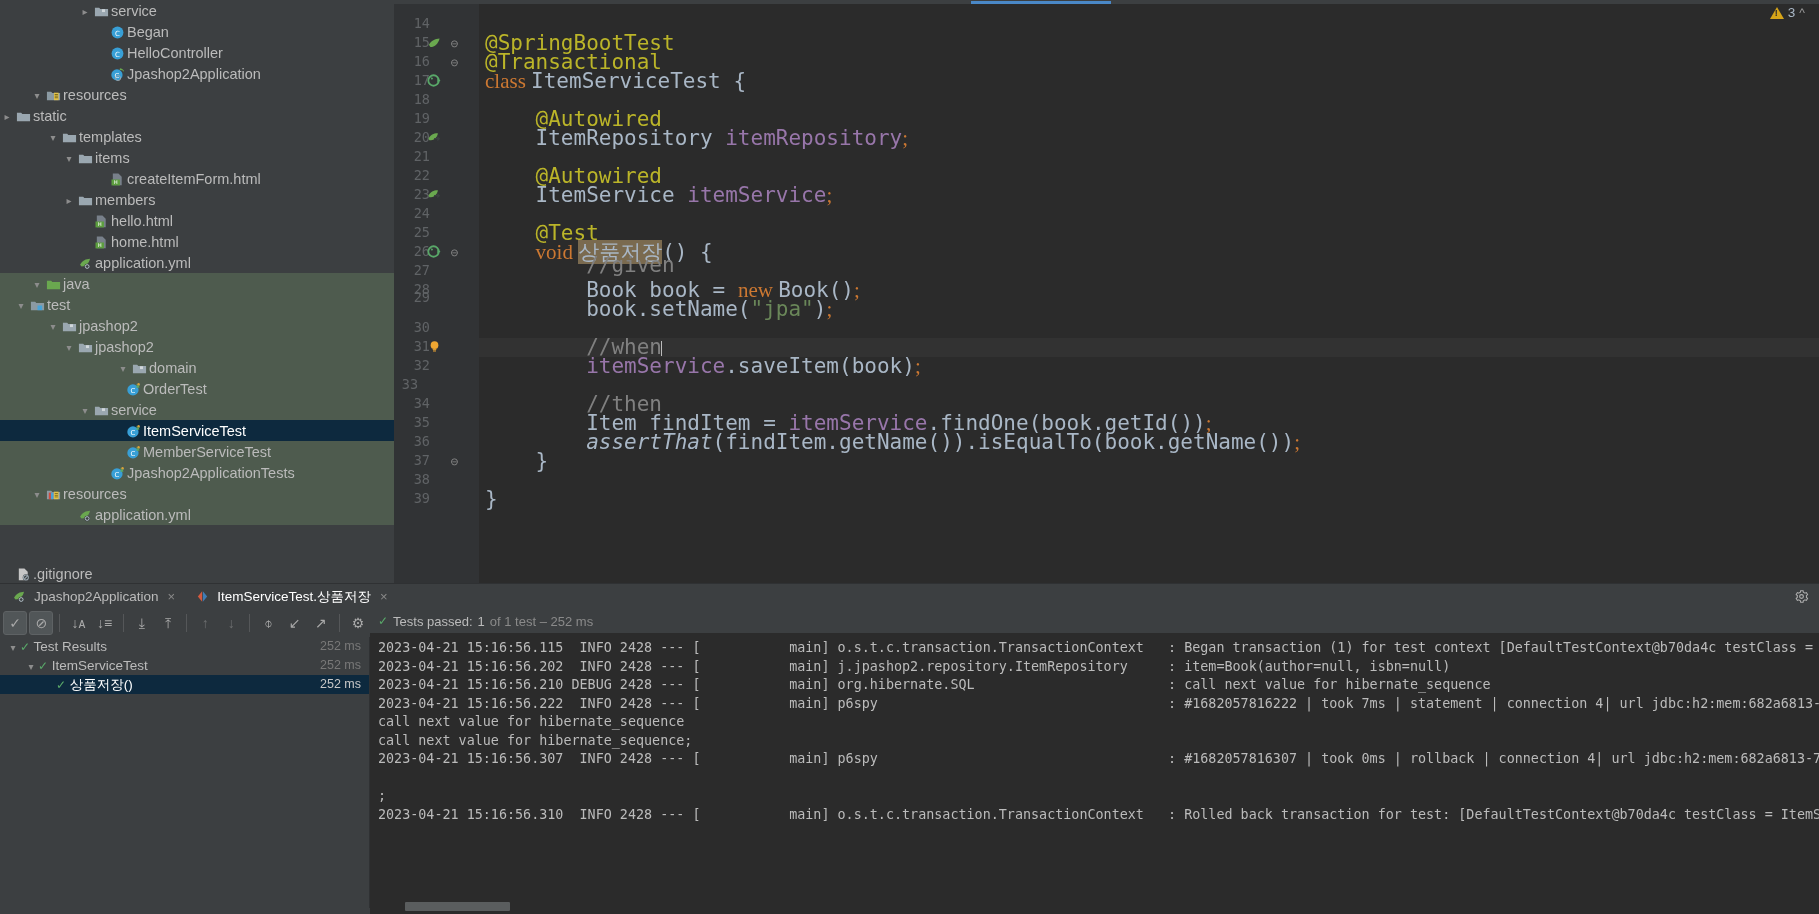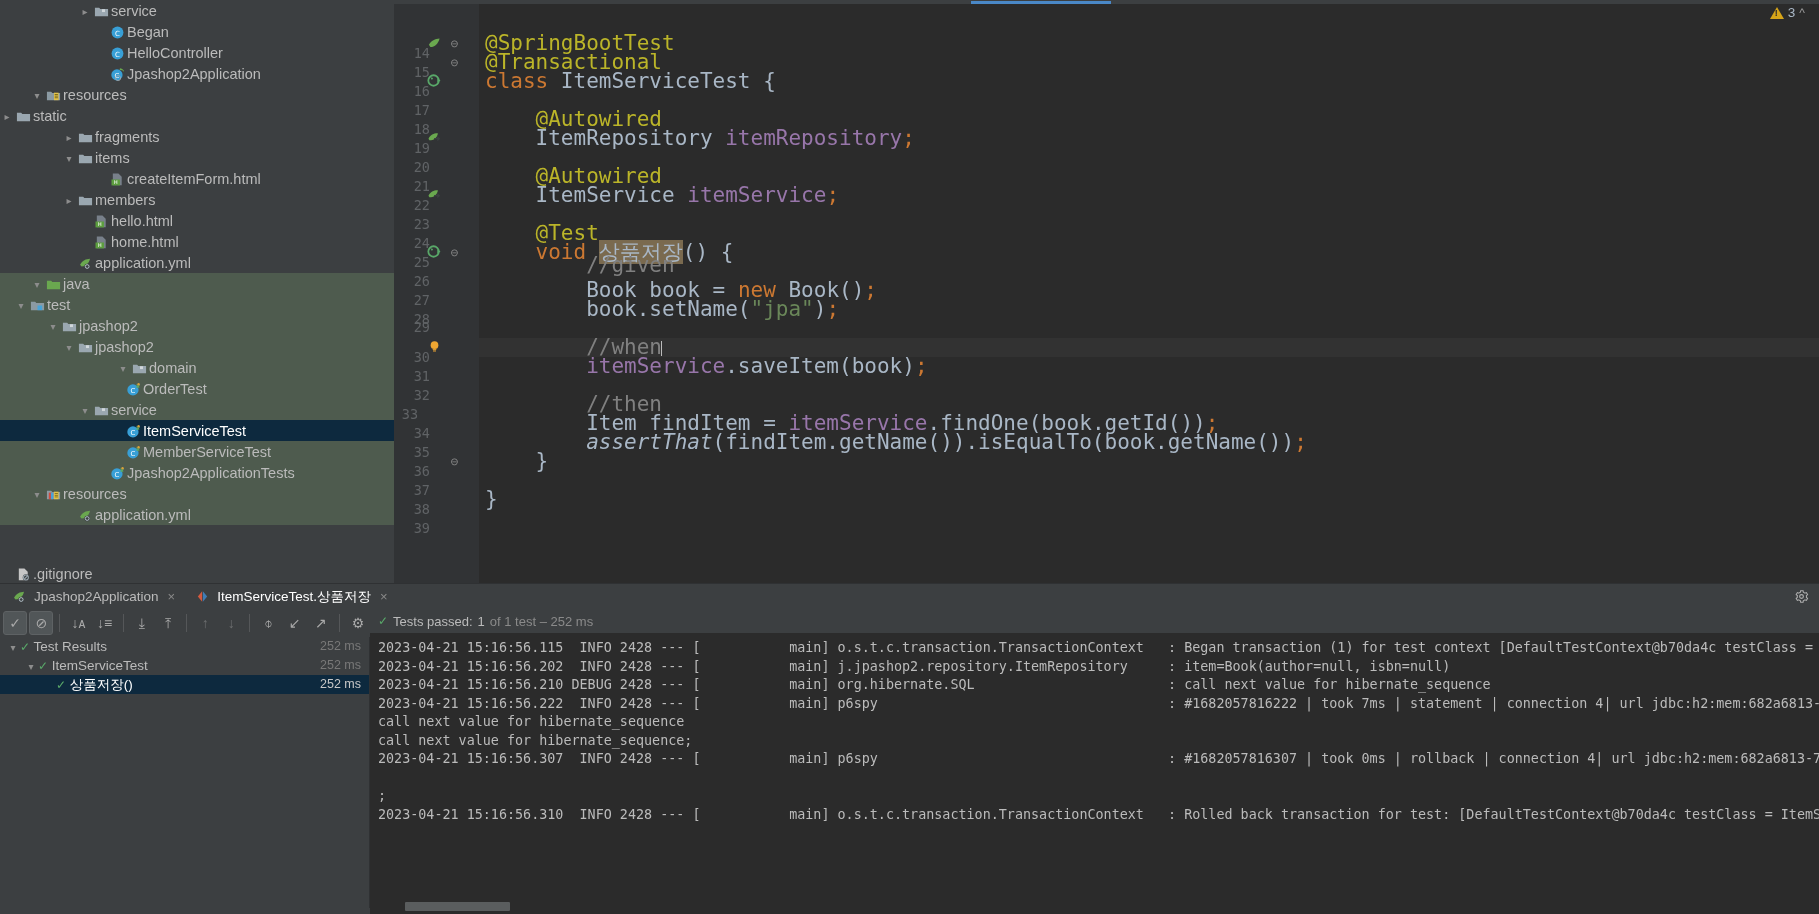--- a/index.html
+++ b/index.html
@@ -45,34 +45,33 @@
   #tabstrip-line .active-under { position: absolute; left: 577px; top: 1px; width: 140px; height: 3px; background: #4a88c7; }
 
   #gutter {
     position: absolute; left: 0; top: 4px; width: 85px; height: 579px;
     background: #313335;
   }
   .gline {
     position: absolute; right: 49px; width: 40px; text-align: right;
     font-family: "DejaVu Sans Mono", monospace; font-size: 13.5px;
     color: #606366;
-    margin-top: 30px;
   }
   .gicon { position: absolute; left: 33px; width: 18px; height: 18px; }
   .gfold { position: absolute; left: 55px; width: 11px; height: 11px;
            color: #8a8a8a; font-size: 10px; line-height: 11px; text-align: center; }
 
   #code {
     position: absolute; left: 85px; top: 4px; right: 0; height: 579px;
     font-family: "DejaVu Sans Mono", monospace; font-size: 21px;
     color: #a9b7c6;
   }
   .cline { position: absolute; left: 6px; white-space: pre; height: 19px; line-height: 19px; }
   .caret-line { position: absolute; left: 0; right: 0; height: 19px; background: #323232; }
-  .kw { color: #cc7832; }
+  .kw { color: #cc7832; font-family: Liberation Serif, serif; }
   .ann { color: #bbb529; }
   .cmt { color: #808080; }
   .str { color: #6a8759; }
   .fld { color: #9876aa; }
   .cls { color: #a9b7c6; }
   .ital { font-style: italic; }
   .hl-kr { background: #7a6a4f; color: #a9b7c6; }
   .caret { display: inline-block; width: 1px; height: 15px; background: #bbbbbb;
            vertical-align: -2px; margin-left: -1px; }
   #inspect-badge {
@@ -165,23 +164,23 @@
       <div class="tree-row" style="padding-left: 30px;"><span class="arrow">▾</span><span class="icn"><svg width="15" height="15" viewBox="0 0 16 16">
             <path d="M1 4h4.5l1.2 1.3H15V13H1z" fill="#8b9aa3"></path>
             <rect x="8.5" y="5" width="5" height="8" fill="#e3c34b"></rect>
             <rect x="9.3" y="6.4" width="3.4" height=".9" fill="#6b5c14"></rect>
             <rect x="9.3" y="8.2" width="3.4" height=".9" fill="#6b5c14"></rect>
             <rect x="9.3" y="10" width="3.4" height=".9" fill="#6b5c14"></rect>
           </svg></span><span class="lbl">resources</span></div>
       <div class="tree-row" style=""><span class="arrow">▸</span><span class="icn"><svg width="15" height="15" viewBox="0 0 16 16">
             <path d="M1 4h4.5l1.2 1.3H15V13H1z" fill="#9aa7b0"></path>
           </svg></span><span class="lbl">static</span></div>
-      <div class="tree-row" style="padding-left: 62px;"><span class="arrow">▸</span><span class="icn"><svg width="15" height="15" viewBox="0 0 16 16">
-            <path d="M1 4h4.5l1.2 1.3H15V13H1z" fill="#9aa7b0"></path>
-          </svg></span><span class="lbl">fragments</span></div>
+      <div class="tree-row" style="padding-left: 46px;"><span class="arrow">▾</span><span class="icn"><svg width="15" height="15" viewBox="0 0 16 16">
+            <path d="M1 4h4.5l1.2 1.3H15V13H1z" fill="#9aa7b0"></path>
+          </svg></span><span class="lbl">templates</span></div>
       <div class="tree-row" style="padding-left: 62px;"><span class="arrow">▾</span><span class="icn"><svg width="15" height="15" viewBox="0 0 16 16">
             <path d="M1 4h4.5l1.2 1.3H15V13H1z" fill="#9aa7b0"></path>
           </svg></span><span class="lbl">items</span></div>
       <div class="tree-row" style="padding-left: 94px;"><span class="arrow none">▸</span><span class="icn"><svg width="15" height="15" viewBox="0 0 16 16">
             <path d="M3 1.5h6l3.5 3.5V14H3z" fill="#a9b7c6" opacity=".55"></path>
             <rect x="1.6" y="8" width="9" height="6.3" fill="#5c9e3e"></rect>
             <text x="6.1" y="13" font-size="5.6" fill="#ffffff" text-anchor="middle" font-family="DejaVu Sans, sans-serif">H</text>
           </svg></span><span class="lbl">createItemForm.html</span></div>
       <div class="tree-row" style="padding-left: 62px;"><span class="arrow">▸</span><span class="icn"><svg width="15" height="15" viewBox="0 0 16 16">
             <path d="M1 4h4.5l1.2 1.3H15V13H1z" fill="#9aa7b0"></path>

